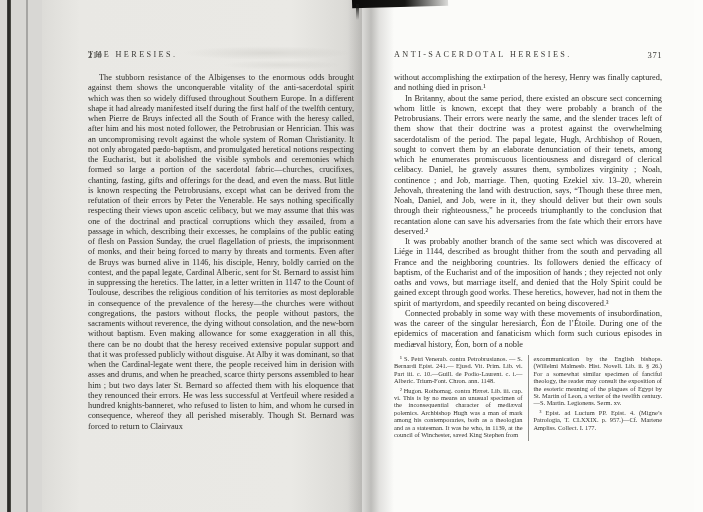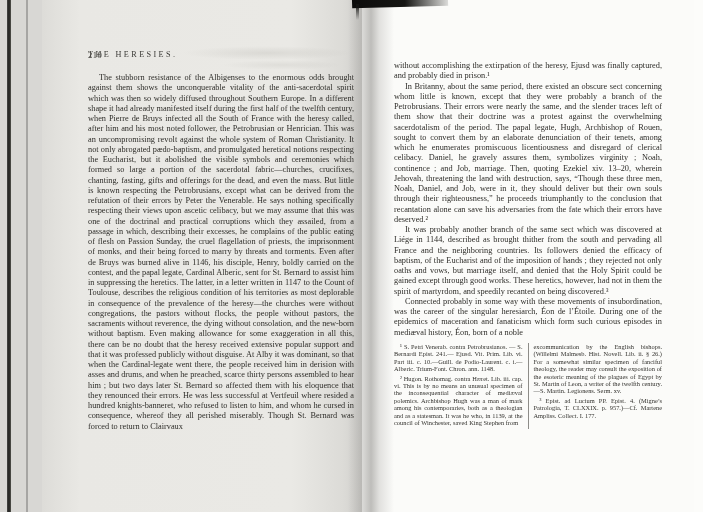--- a/index.html
+++ b/index.html
@@ -116,22 +116,26 @@
         <span class="head-title">THE HERESIES.</span>
       </div>
       <div class="body-text">
         <p class="indent">The stubborn resistance of the Albigenses to the enormous odds brought against them shows the unconquerable vitality of the anti-sacerdotal spirit which was then so widely diffused throughout Southern Europe.  In a different shape it had already manifested itself during the first half of the twelfth century, when Pierre de Bruys infected all the South of France with the heresy called, after him and his most noted follower, the Petrobrusian or Henrician. This was an uncompromising revolt against the whole system of Roman Christianity.  It not only abrogated pædo-baptism, and promulgated heretical notions respecting the Eucharist, but it abolished the visible symbols and ceremonies which formed so large a portion of the sacerdotal fabric—churches, crucifixes, chanting, fasting, gifts and offerings for the dead, and even the mass.  But little is known respecting the Petrobrusians, except what can be derived from the refutation of their errors by Peter the Venerable.  He says nothing specifically respecting their views upon ascetic celibacy, but we may assume that this was one of the doctrinal and practical corruptions which they assailed, from a passage in which, describing their excesses, he complains of the public eating of flesh on Passion Sunday, the cruel flagellation of priests, the imprisonment of monks, and their being forced to marry by threats and torments.  Even after de Bruys was burned alive in 1146, his disciple, Henry, boldly carried on the contest, and the papal legate, Cardinal Alberic, sent for St. Bernard to assist him in suppressing the heretics.  The latter, in a letter written in 1147 to the Count of Toulouse, describes the religious condition of his territories as most deplorable in consequence of the prevalence of the heresy—the churches were without congregations, the pastors without flocks, the people without pastors, the sacraments without reverence, the dying without consolation, and the new-born without baptism.  Even making allowance for some exaggeration in all this, there can be no doubt that the heresy received extensive popular support and that it was professed publicly without disguise. At Alby it was dominant, so that when the Cardinal-legate went there, the people received him in derision with asses and drums, and when he preached, scarce thirty persons assembled to hear him ; but two days later St. Bernard so affected them with his eloquence that they renounced their errors.  He was less successful at Vertfeuil where resided a hundred knights-banneret, who refused to listen to him, and whom he cursed in consequence, whereof they all perished miserably.  Though St. Bernard was forced to return to Clairvaux</p>
       </div>
     </div>
   </div>
 
   <div class="page page-right">
     <div class="textblock-right">
+      <div class="header">
+        <span class="head-title">ANTI-SACERDOTAL HERESIES.</span>
+        <span class="pgnum" style="right:0;">371</span>
+      </div>
       <div class="body-text">
-        <p>without accomplishing the extirpation of the heresy, Ejusd was finally captured, and probably died in prison.¹</p>
+        <p>without accomplishing the extirpation of the heresy, Henry was finally captured, and nothing died in prison.¹</p>
         <p class="indent">In Britanny, about the same period, there existed an obscure sect concerning whom little is known, except that they were probably a branch of the Petrobrusians.  Their errors were nearly the same, and the slender traces left of them show that their doctrine was a protest against the overwhelming sacerdotalism of the period.  The papal legate, Hugh, Archbishop of Rouen, sought to convert them by an elaborate denunciation of their tenets, among which he enumerates promiscuous licentiousness and disregard of clerical celibacy.  Daniel, he gravely assures them, symbolizes virginity ; Noah, continence ; and Job, marriage.  Then, quoting Ezekiel xiv. 13–20, wherein Jehovah, threatening the land with destruction, says, “Though these three men, Noah, Daniel, and Job, were in it, they should deliver but their own souls through their righteousness,” he proceeds triumphantly to the conclusion that recantation alone can save his adversaries from the fate which their errors have deserved.²</p>
         <p class="indent">It was probably another branch of the same sect which was discovered at Liége in 1144, described as brought thither from the south and pervading all France and the neighboring countries.  Its followers denied the efficacy of baptism, of the Eucharist and of the imposition of hands ; they rejected not only oaths and vows, but marriage itself, and denied that the Holy Spirit could be gained except through good works.  These heretics, however, had not in them the spirit of martyrdom, and speedily recanted on being discovered.³</p>
         <p class="indent">Connected probably in some way with these movements of insubordination, was the career of the singular heresiarch, Éon de l’Étoile. During one of the epidemics of maceration and fanaticism which form such curious episodes in mediæval history, Éon, born of a noble</p>
       </div>
       <div class="footnotes">
         <div class="fn-col fn-col-left">
           <p class="fnote">¹ S. Petri Venerab. contra Petrobrusianos. — S. Bernardi Epist. 241.— Ejusd. Vit. Prim. Lib. vi. Part iii. c. 10.—Guill. de Podio-Laurent. c. i.— Alberic. Trium-Font. Chron. ann. 1148.</p>
           <p class="fnote">² Hugon. Rothomag. contra Hæret. Lib. iii. cap. vi.  This is by no means an unusual specimen of the inconsequential character of mediæval polemics. Archbishop Hugh was a man of mark among his contemporaries, both as a theologian and as a statesman.  It was he who, in 1139, at the council of Winchester, saved King Stephen from</p>
         </div>
         <div class="fn-col fn-col-right">

